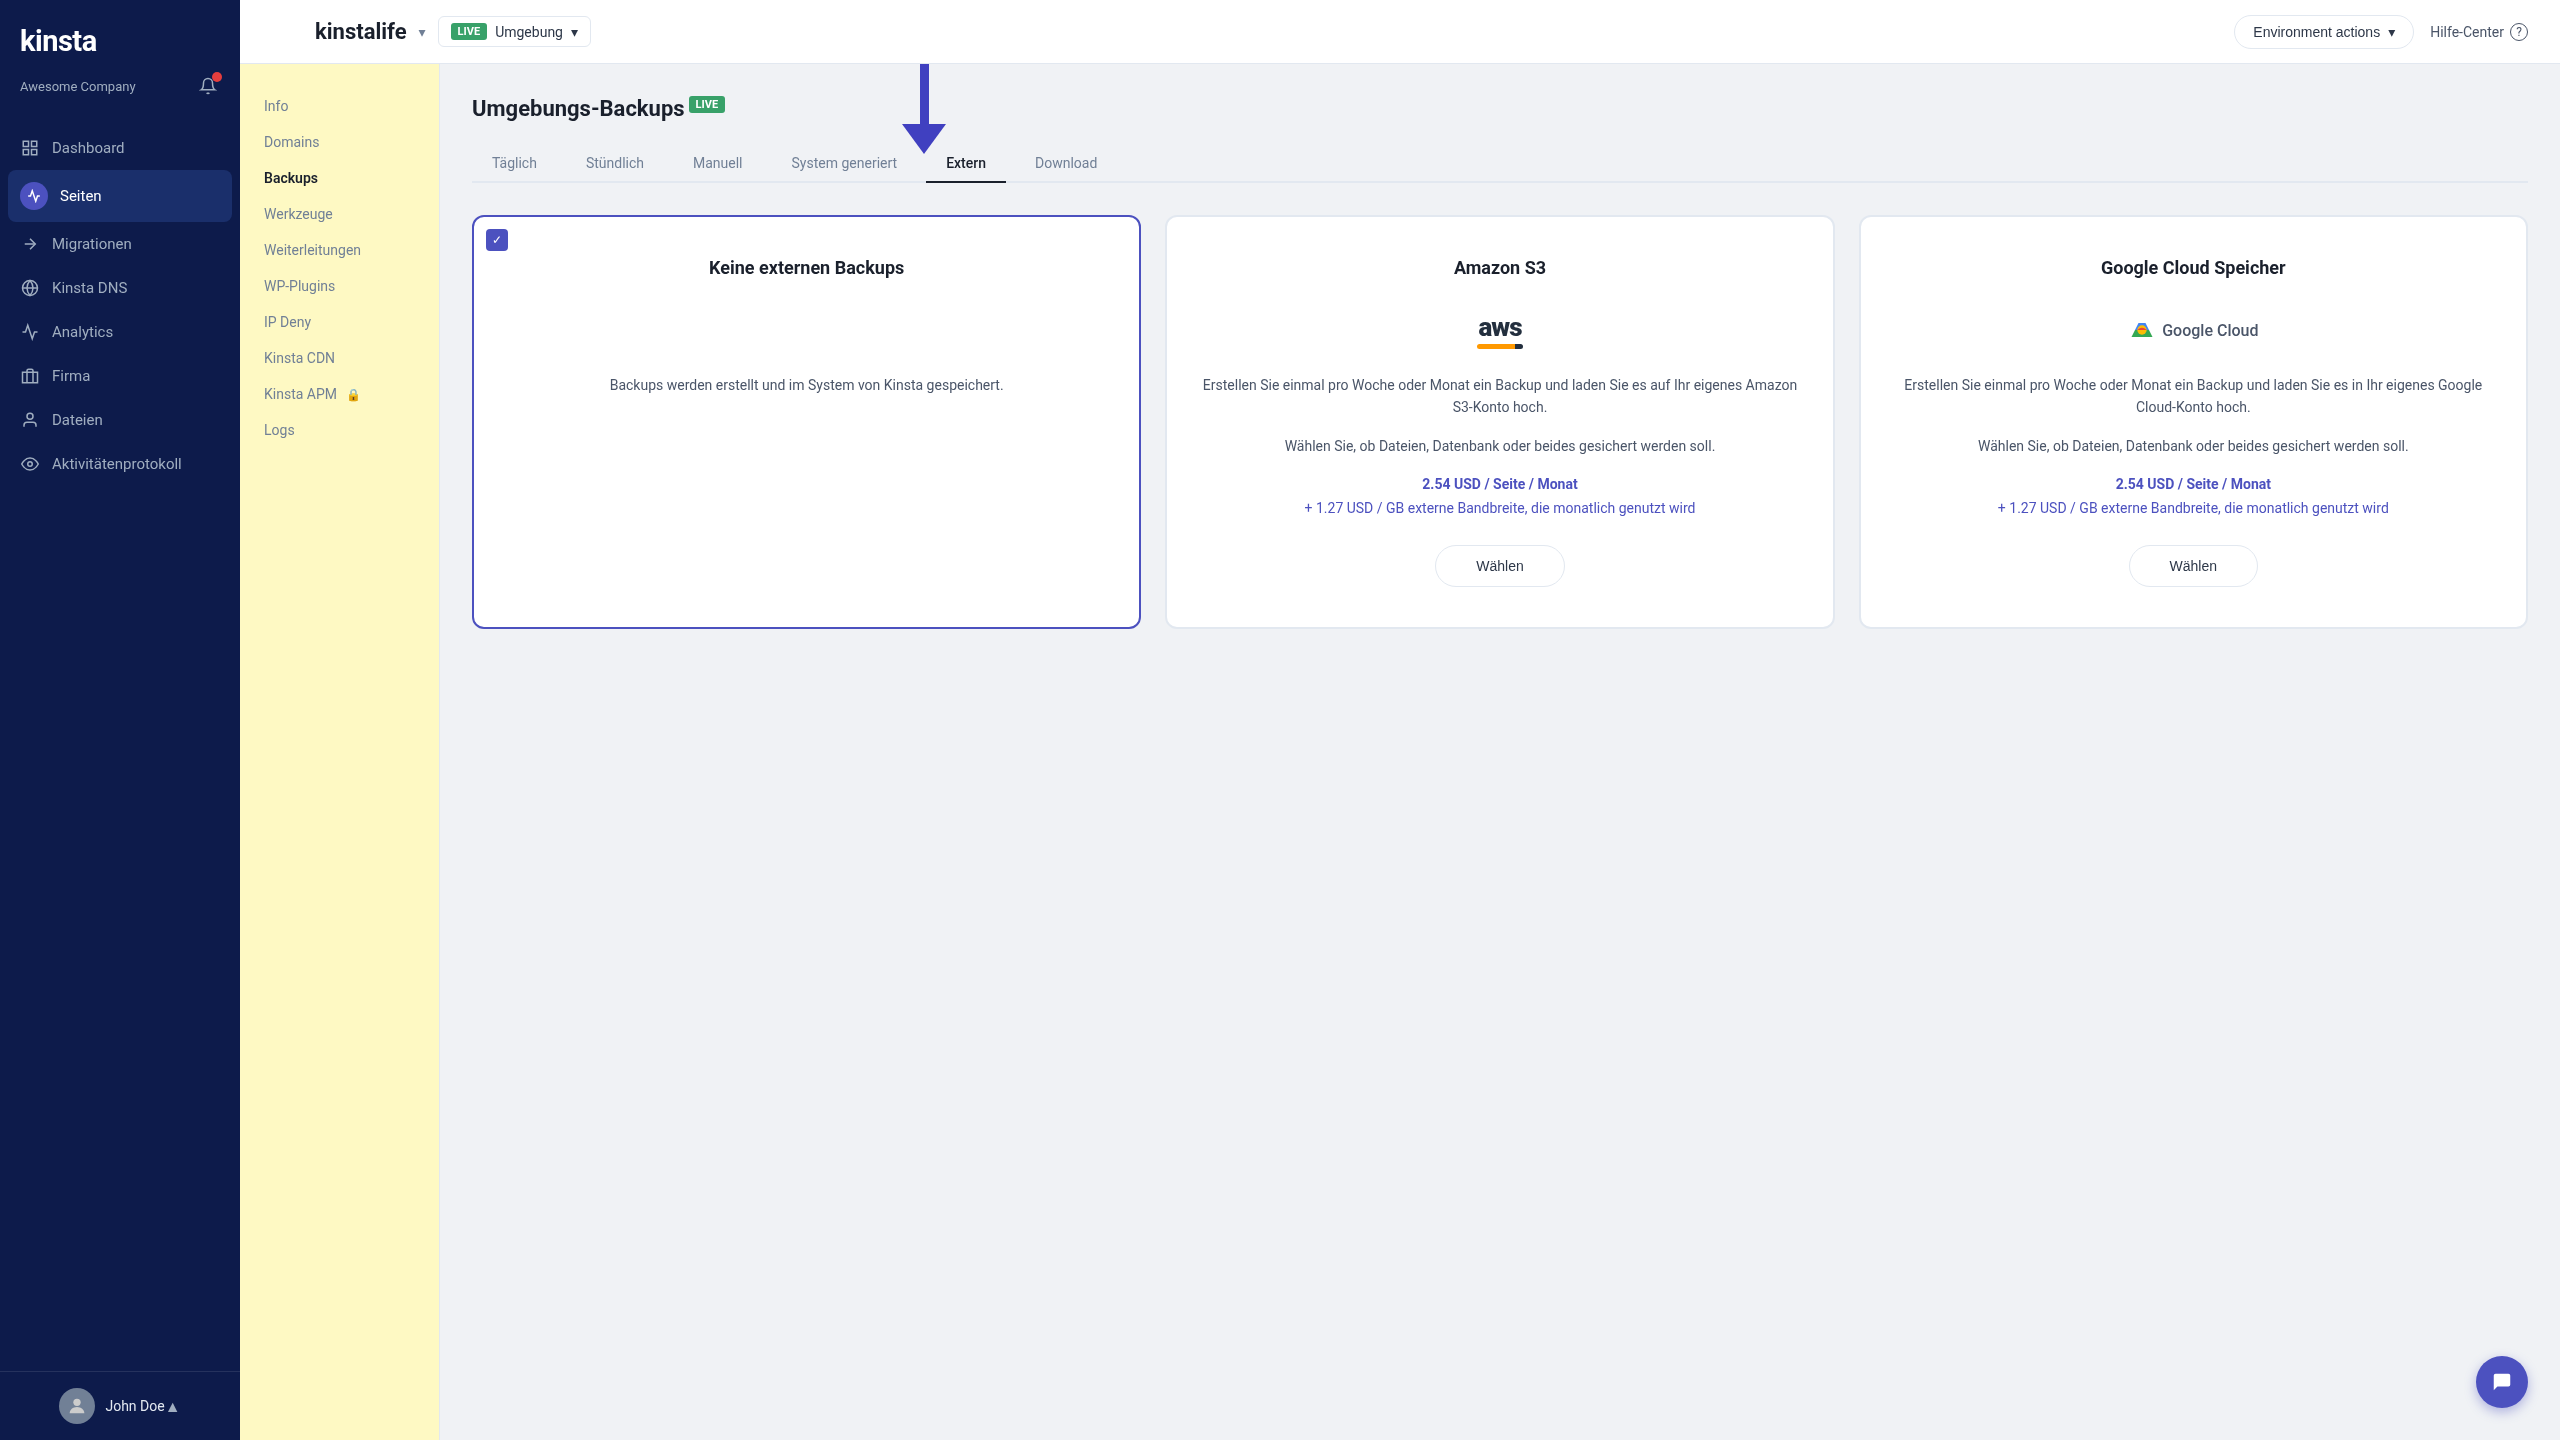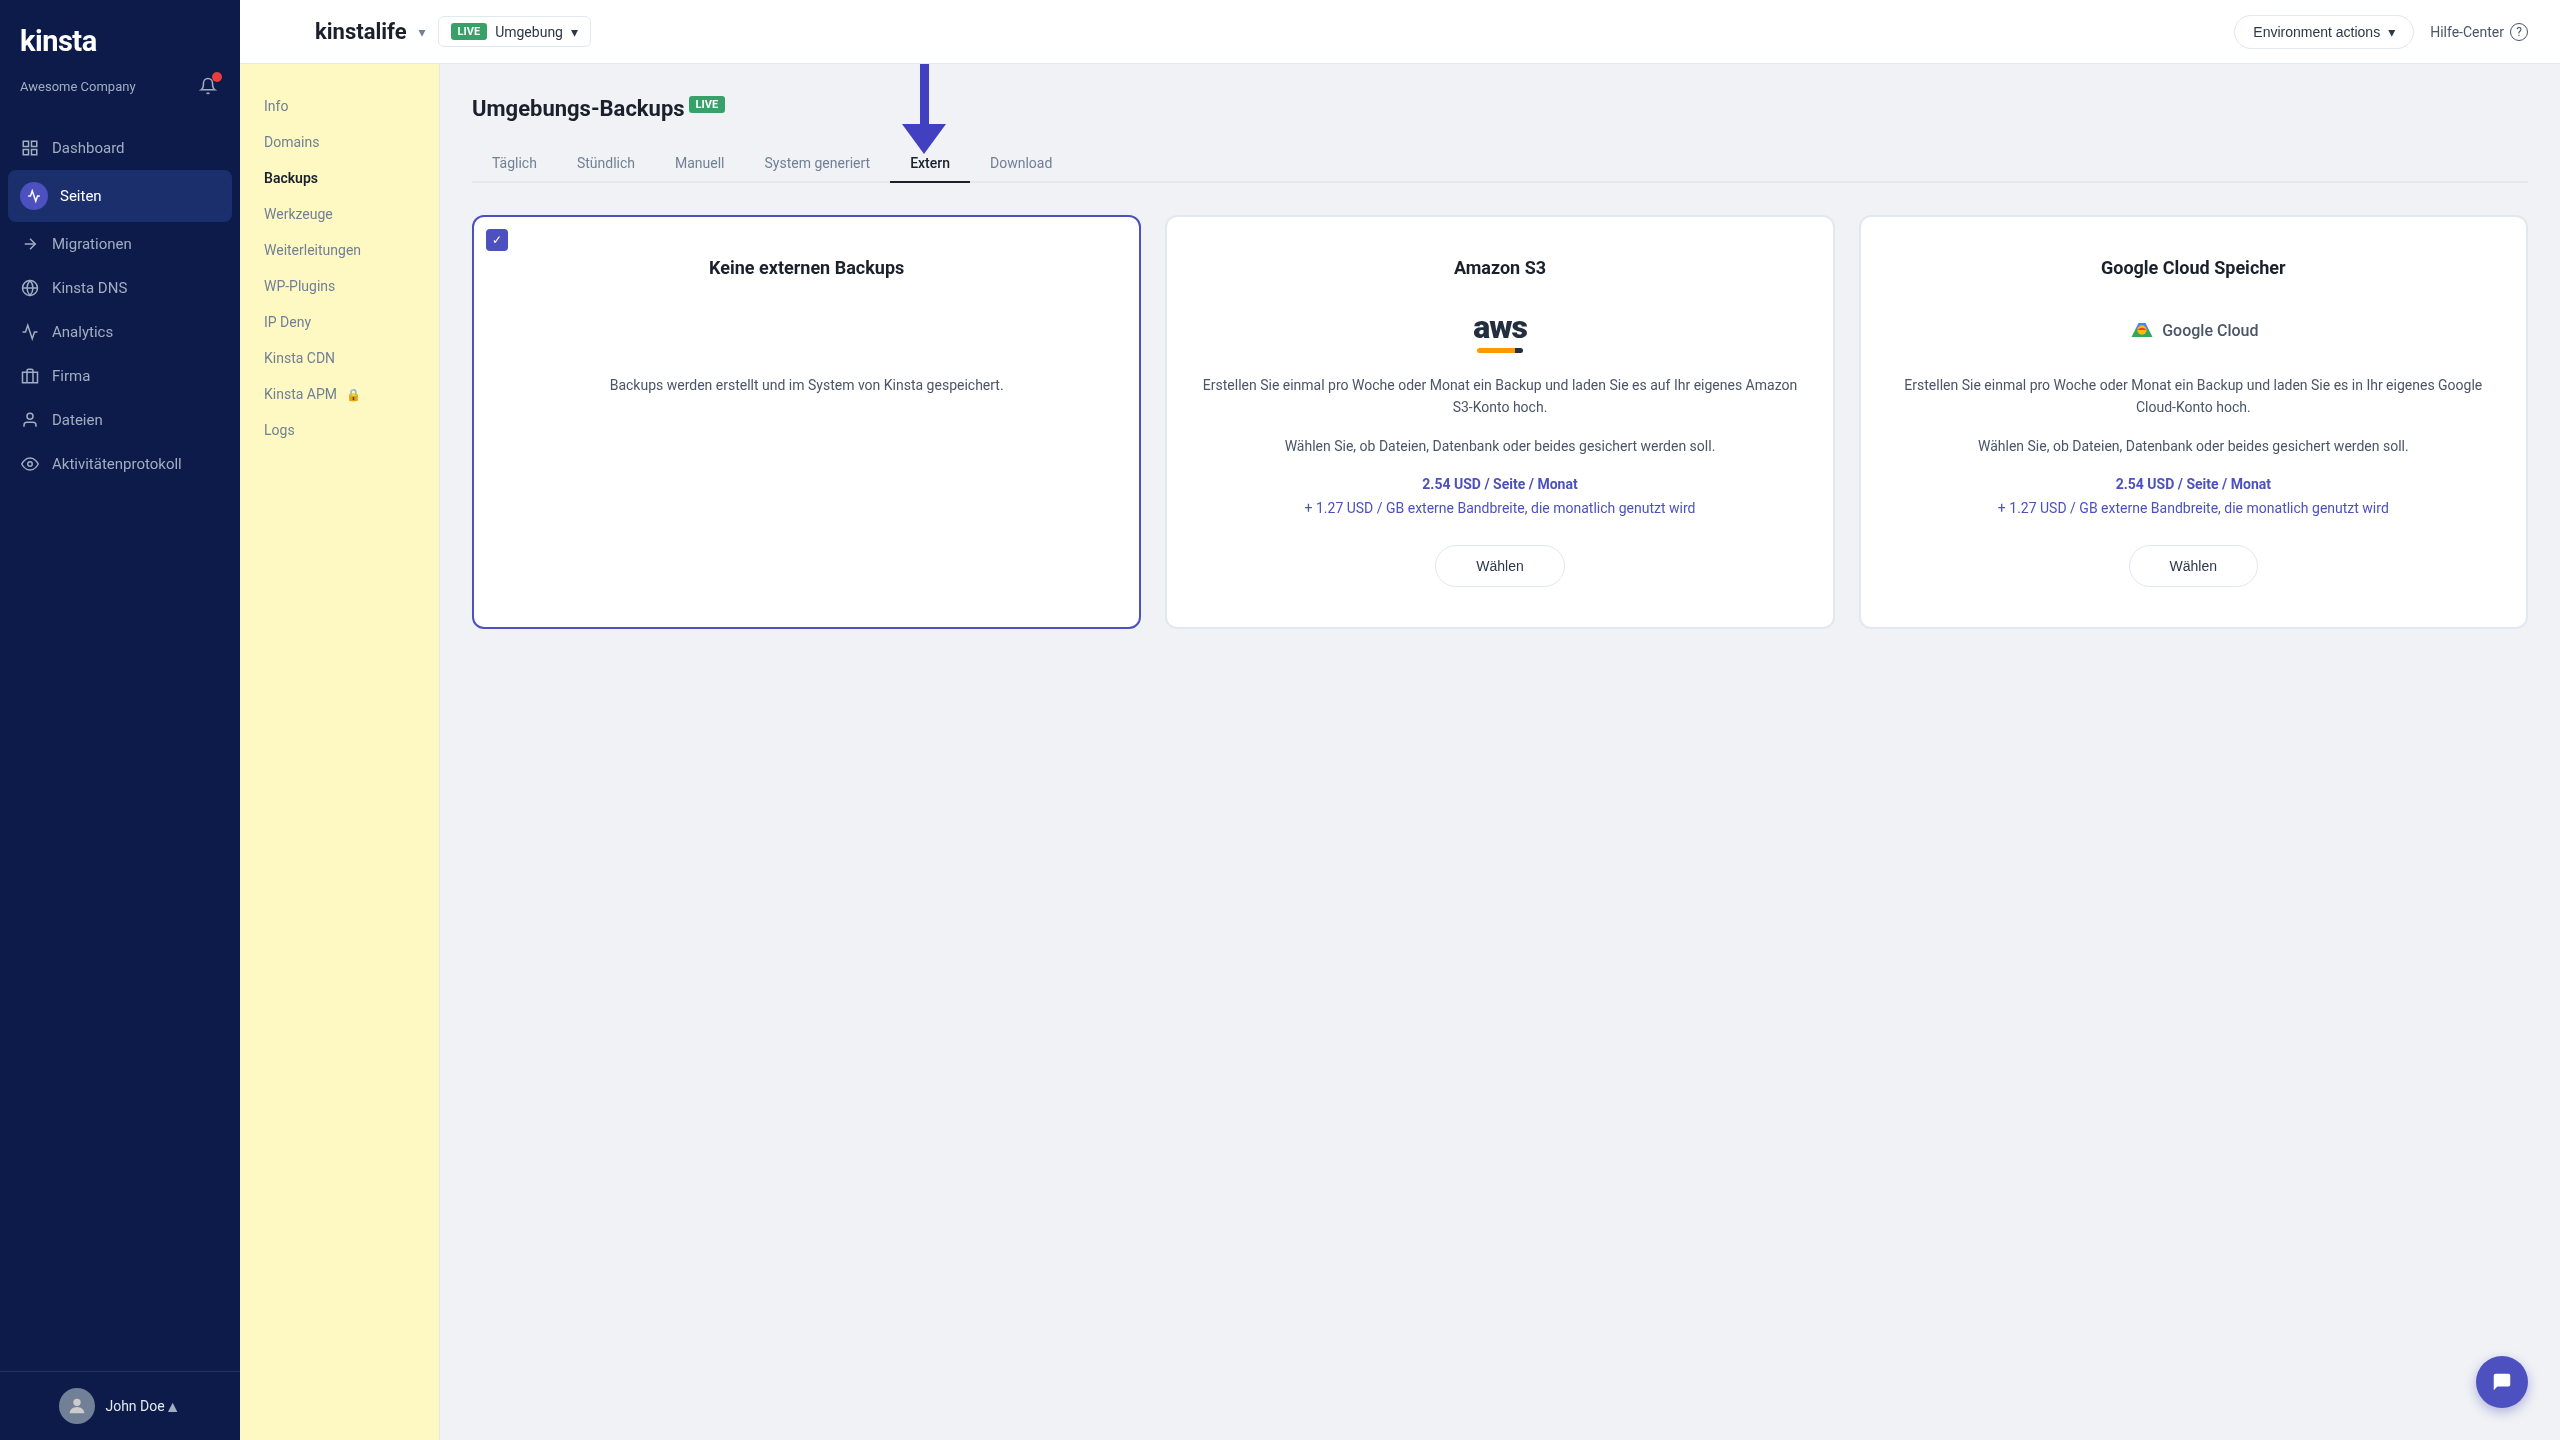--- a/index.html
+++ b/index.html
@@ -240,21 +240,21 @@
     }
     .section-title {
       font-size: 22px;
       font-weight: 700;
       color: #1a202c;
     }
 
     
     .backup-tabs {
       display: flex;
-      gap: 0;
+      gap: 9px;
       border-bottom: 2px solid #e2e8f0;
       margin-bottom: 32px;
     }
     .backup-tab {
       padding: 10px 20px;
       font-size: 14px;
       color: #718096;
       cursor: pointer;
       border-bottom: 2px solid transparent;
       margin-bottom: -2px;
@@ -538,21 +538,21 @@
           <div class="check-badge">✓</div>
           <div class="card-title">Keine externen Backups</div>
           <div style="height:56px;"></div>
           <div class="card-desc">Backups werden erstellt und im System von Kinsta gespeichert.</div>
         </div>
 
         <div class="backup-card">
           <div class="card-title">Amazon S3</div>
           <div class="card-logo">
             <div style="display:flex;flex-direction:column;align-items:center;">
-              <div style="font-size:32px;font-weight:900;color:#232f3e;letter-spacing:-1px;">aws</div>
+              <div style="font-size:26px;font-weight:900;color:#232f3e;letter-spacing:-1px;">aws</div>
               <div style="display:flex;align-items:center;gap:0;margin-top:2px;">
                 <div style="width:38px;height:5px;background:#f90;border-radius:3px 0 0 3px;"></div>
                 <div style="width:8px;height:5px;background:#232f3e;border-radius:0 3px 3px 0;"></div>
               </div>
             </div>
           </div>
           <div class="card-desc">Erstellen Sie einmal pro Woche oder Monat ein Backup und laden Sie es auf Ihr eigenes Amazon S3-Konto hoch.</div>
           <div class="card-desc">Wählen Sie, ob Dateien, Datenbank oder beides gesichert werden soll.</div>
           <div class="card-price">
             <strong>2.54 USD / Seite / Monat</strong><br>

